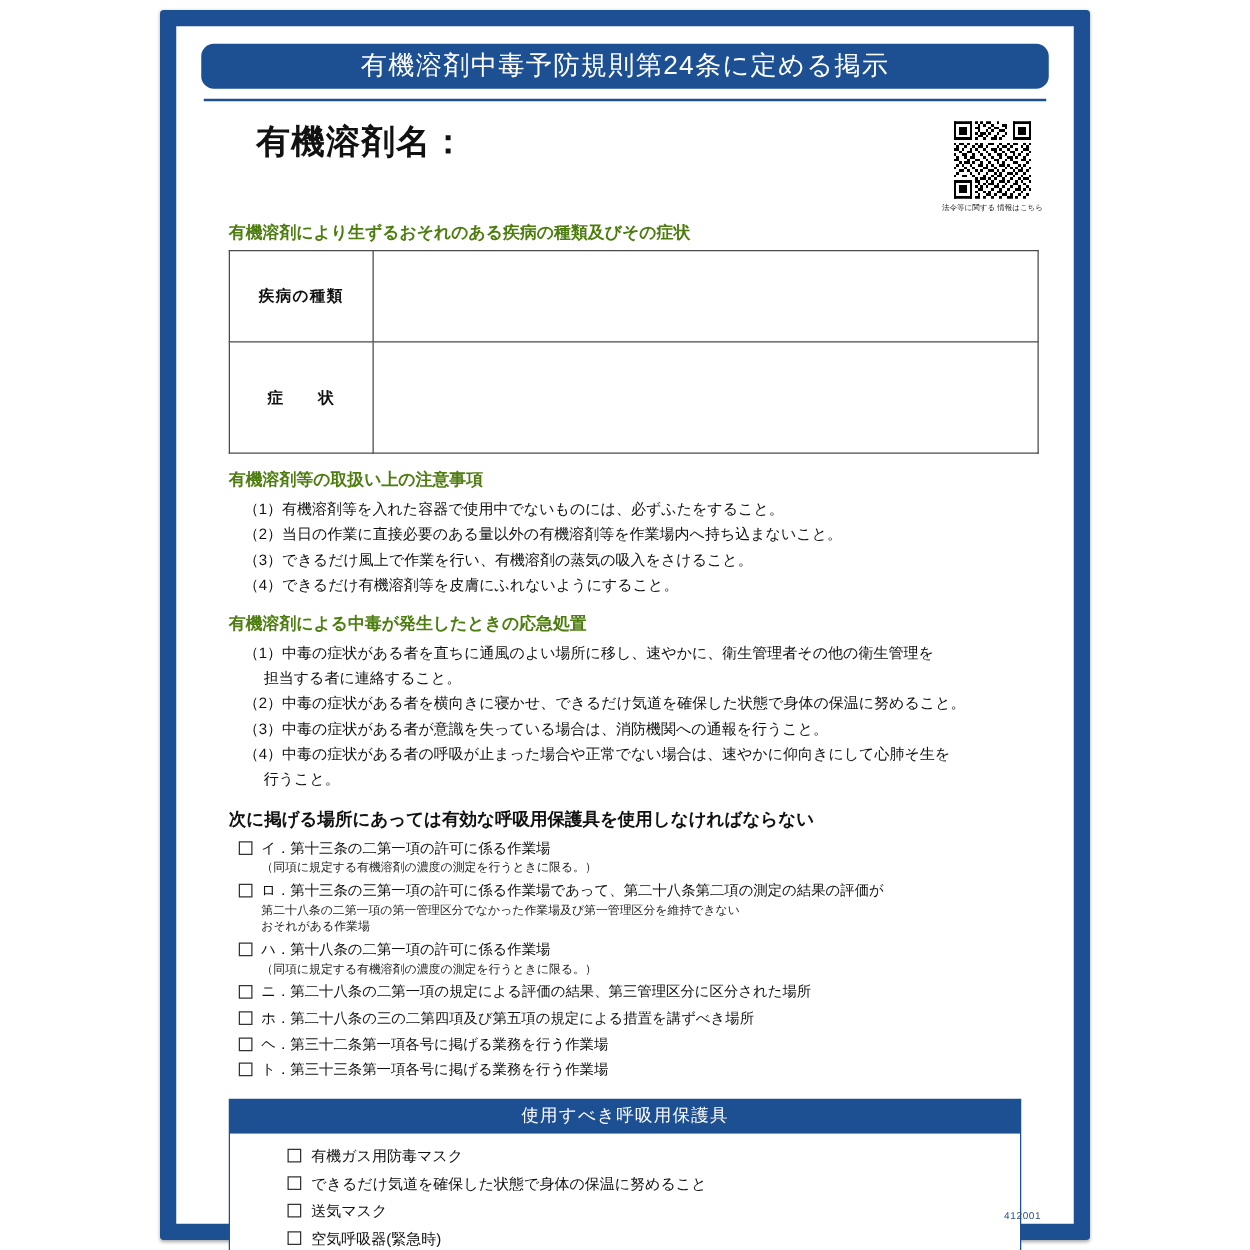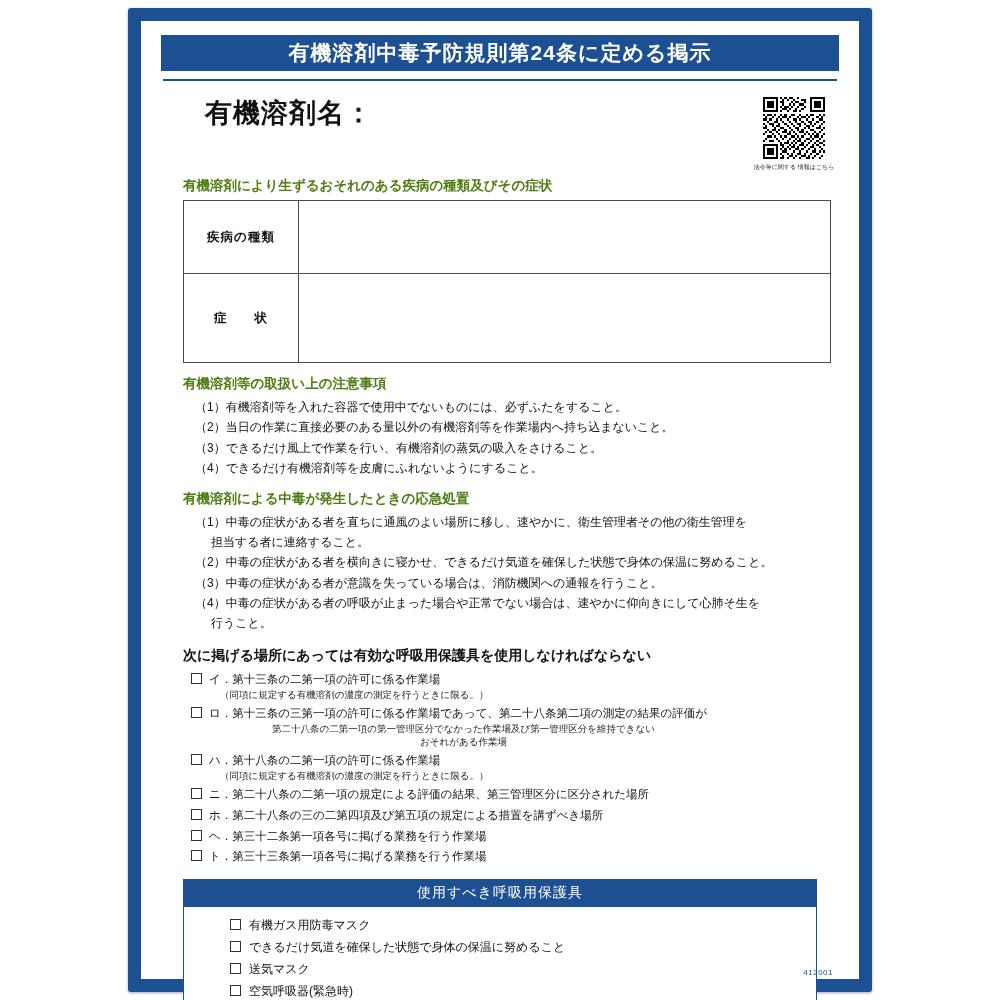--- a/index.html
+++ b/index.html
@@ -38,25 +38,26 @@
   .screw.tl{left:16px;top:16px;}
   .screw.tr{right:16px;top:16px;}
   .screw.bl{left:16px;bottom:16px;}
   .screw.br{right:16px;bottom:16px;}
 
   
   .title-bar{
     background:#1d4f93;
     color:#ffffff;
     text-align:center;
-    font-weight:bold;
+    font-weight:normal;
     font-size:21px;
     letter-spacing:1px;
     padding:6px 0 7px 0;
     line-height:1.1;
+    border-radius:10px;
   }
   .title-rule{
     border-bottom:2px solid #1d4f93;
     margin:8px 2px 0 2px;
   }
 
   
   .solvent-row{
     display:flex;
     align-items:flex-start;
@@ -152,23 +153,21 @@
     box-sizing:border-box;
   }
   .cktext{
     font-size:11.5px;
     color:#111;
     line-height:1.45;
   }
   .cksub{
     font-size:9.5px;
     color:#222;
-    margin-left:11px;
     line-height:1.4;
-    text-align:center;
   }
 
   
   .panel{
     margin:14px 22px 0 22px;
     border:1px solid #1d4f93;
   }
   .panel-head{
     background:#1d4f93;
     color:#fff;

